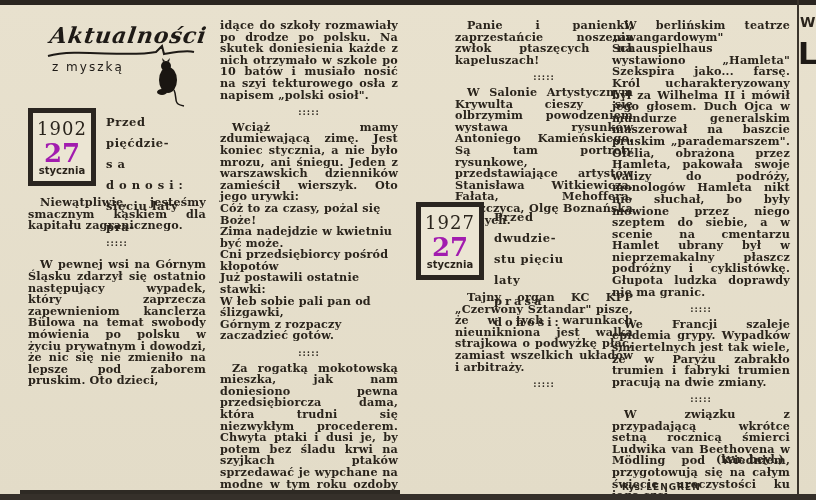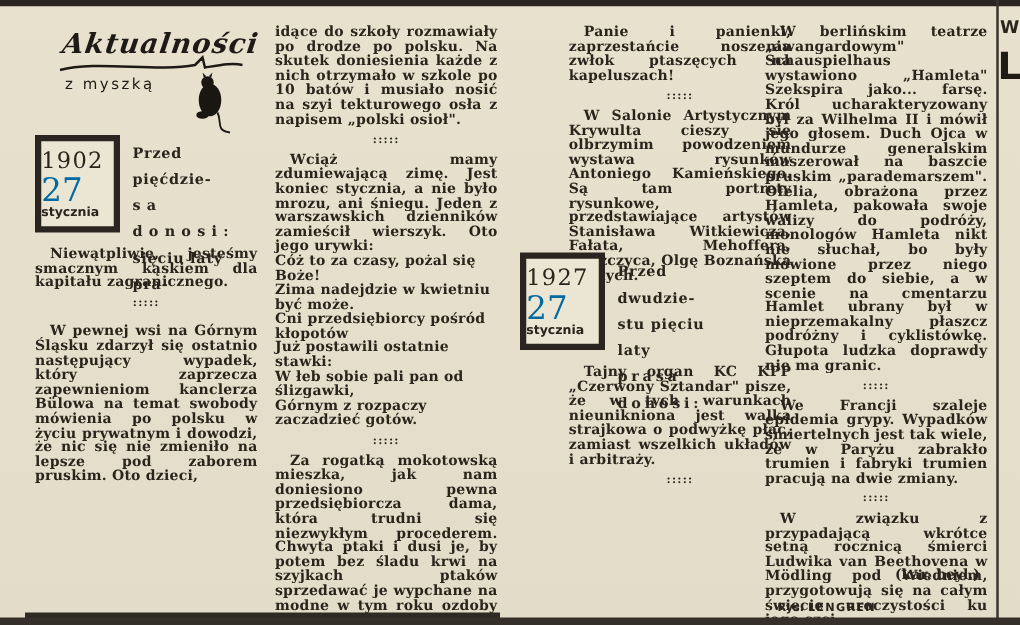--- a/index.html
+++ b/index.html
@@ -53,29 +53,29 @@
     transform: skewX(-8deg);
   }
   .logo-sub {
     position: absolute; left: 12px; top: 46px;
     font-family: "DejaVu Sans", sans-serif; 
     font-size: 12px; letter-spacing: 2px; color: #1e1a16;
   }
   .date-box {
     position: absolute; width: 68px; height: 78px;
     border: 5px solid #2a2520; background: #ebe5d3;
-    text-align: left;
+    text-align: center;
   }
   .date-box .year {
     font-family: "DejaVu Serif", serif; font-size: 18px; font-weight: normal;
     margin-top: 5px; letter-spacing: 1px;
   }
   .date-box .day {
-    font-family: "DejaVu Serif", serif; font-size: 26px; font-weight: normal;
-    color: #0369a1; line-height: 24px; margin-top: 2px;
+    font-family: "DejaVu Serif", serif; font-size: 26px; font-weight: bold;
+    color: #a21caf; line-height: 24px; margin-top: 2px;
   }
   .date-box .month {
     font-family: "DejaVu Sans", sans-serif; font-size: 10px; font-weight: bold;
     line-height: 11px;
   }
   .lead {
     position: absolute; font-weight: bold; font-size: 11.5px; line-height: 21px;
     letter-spacing: 0.6px;
   }
   .poem { text-indent: 0; }

